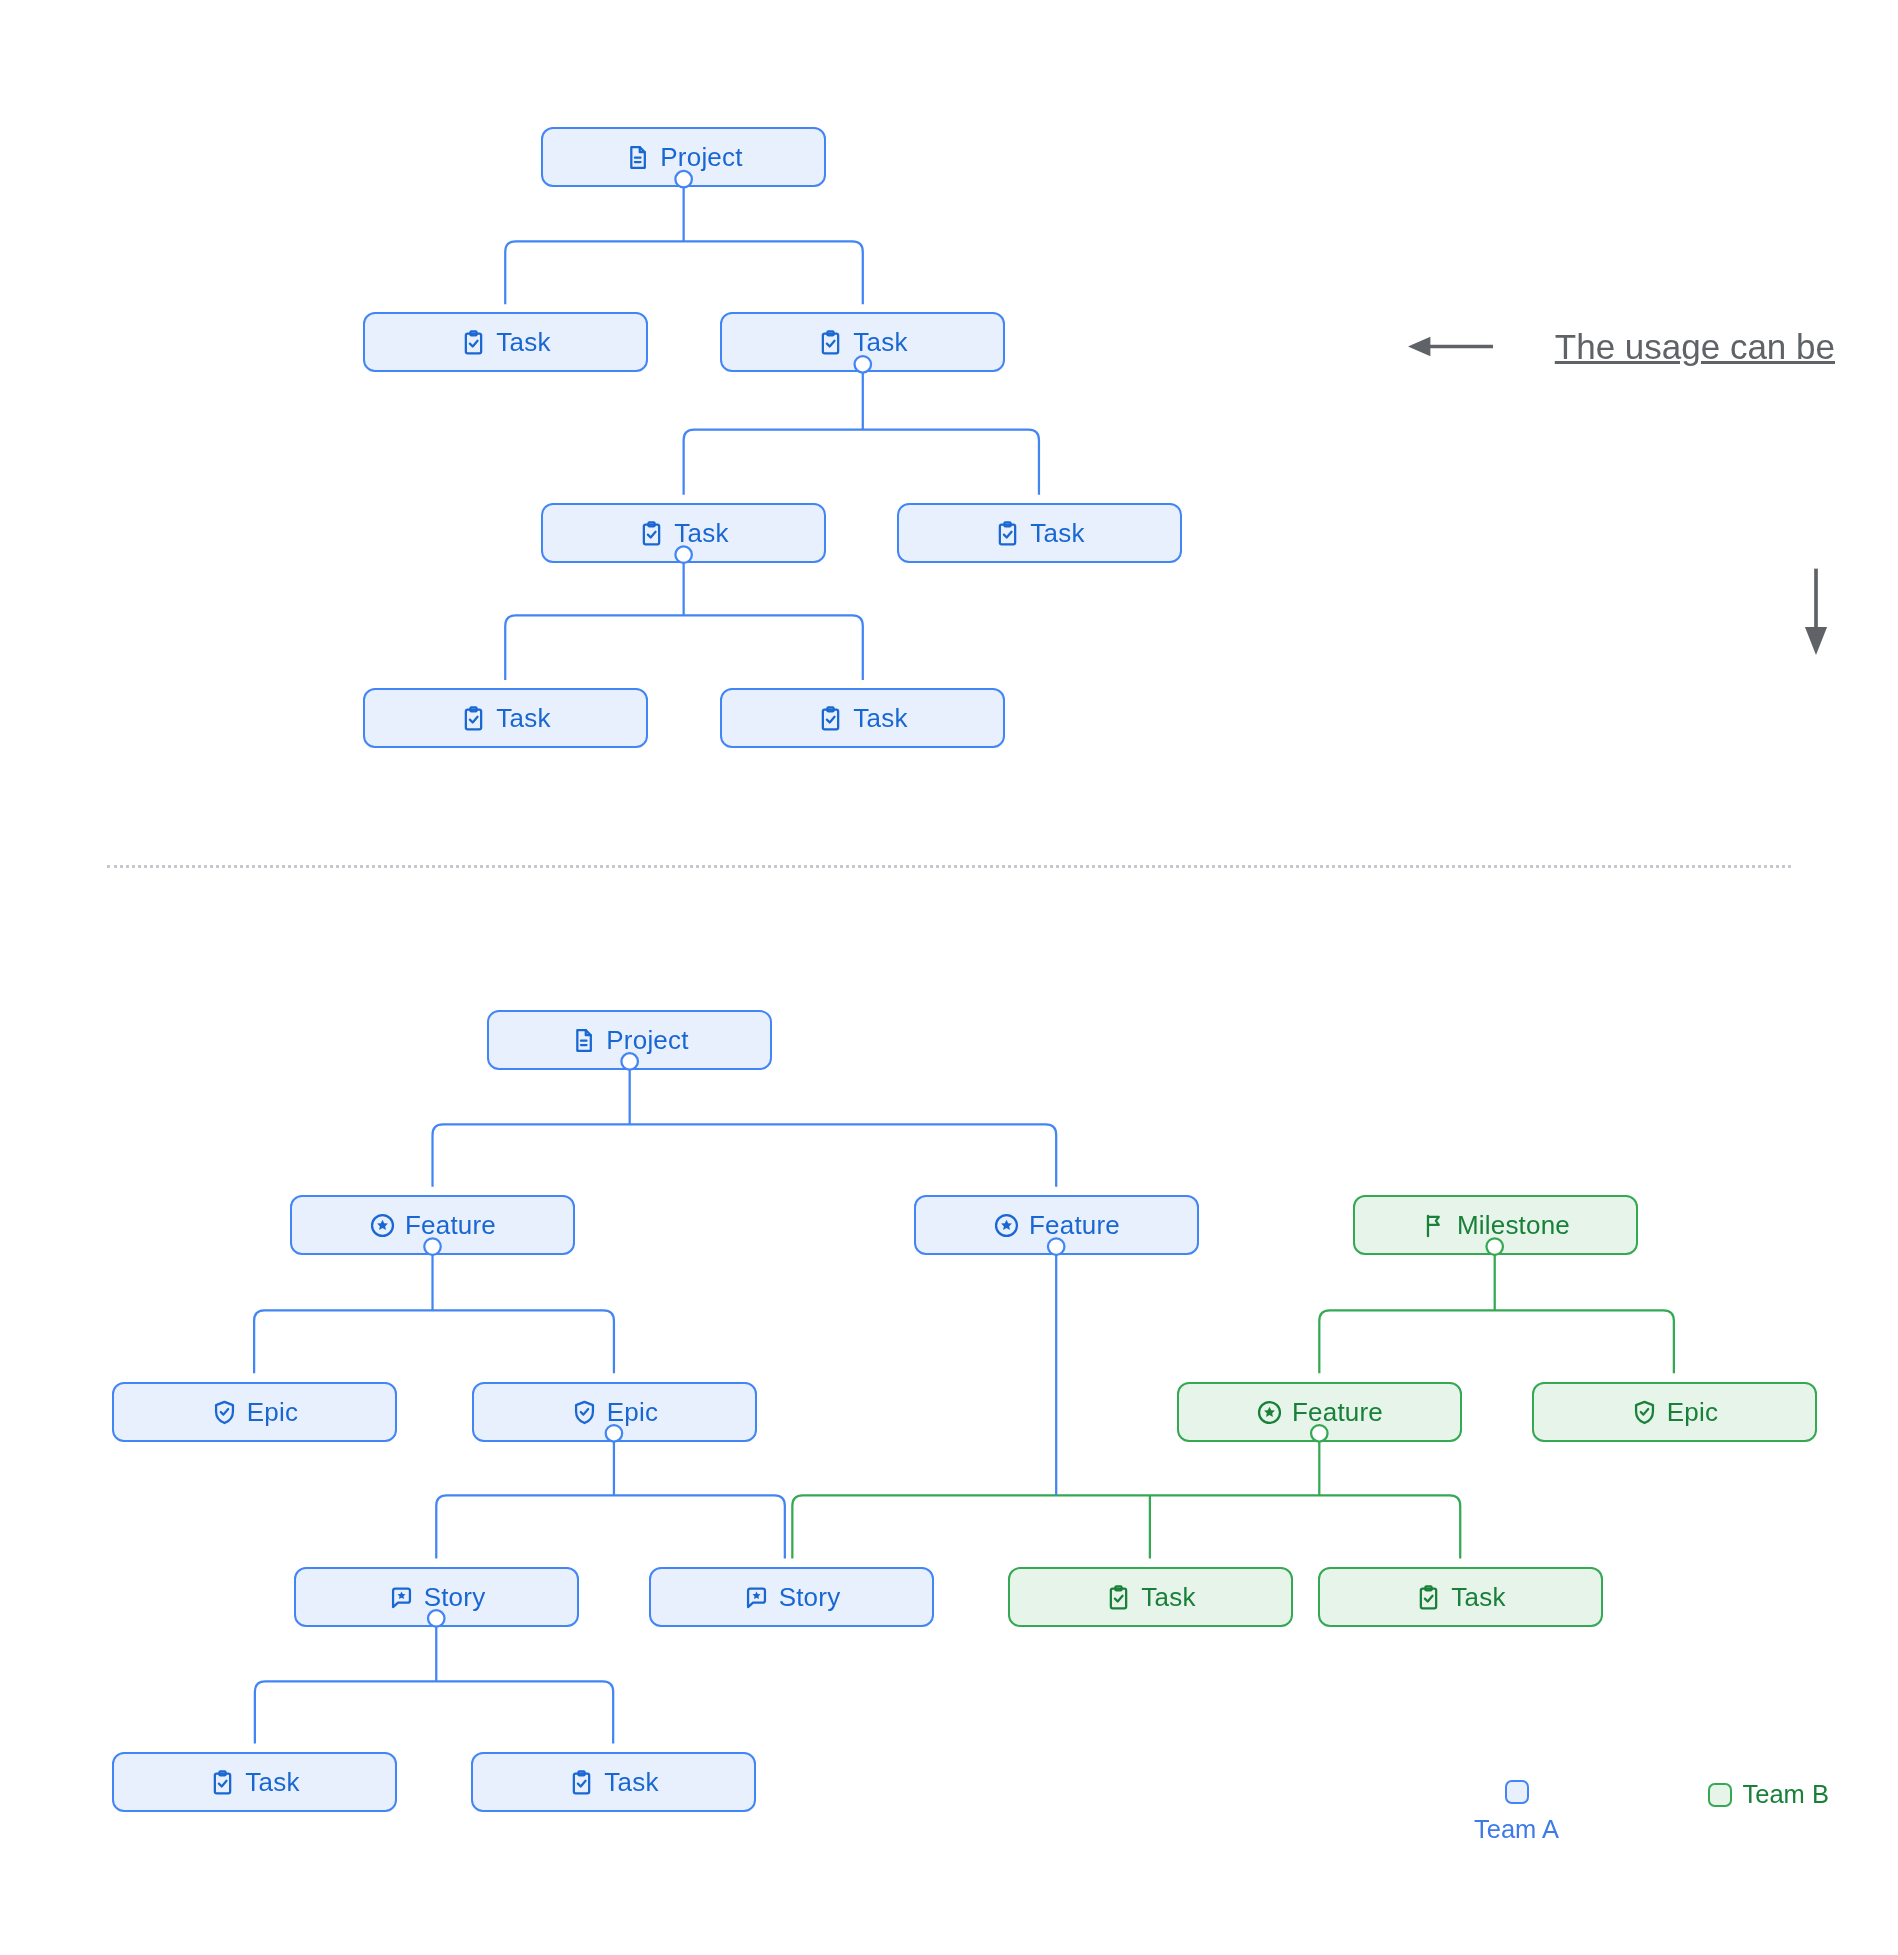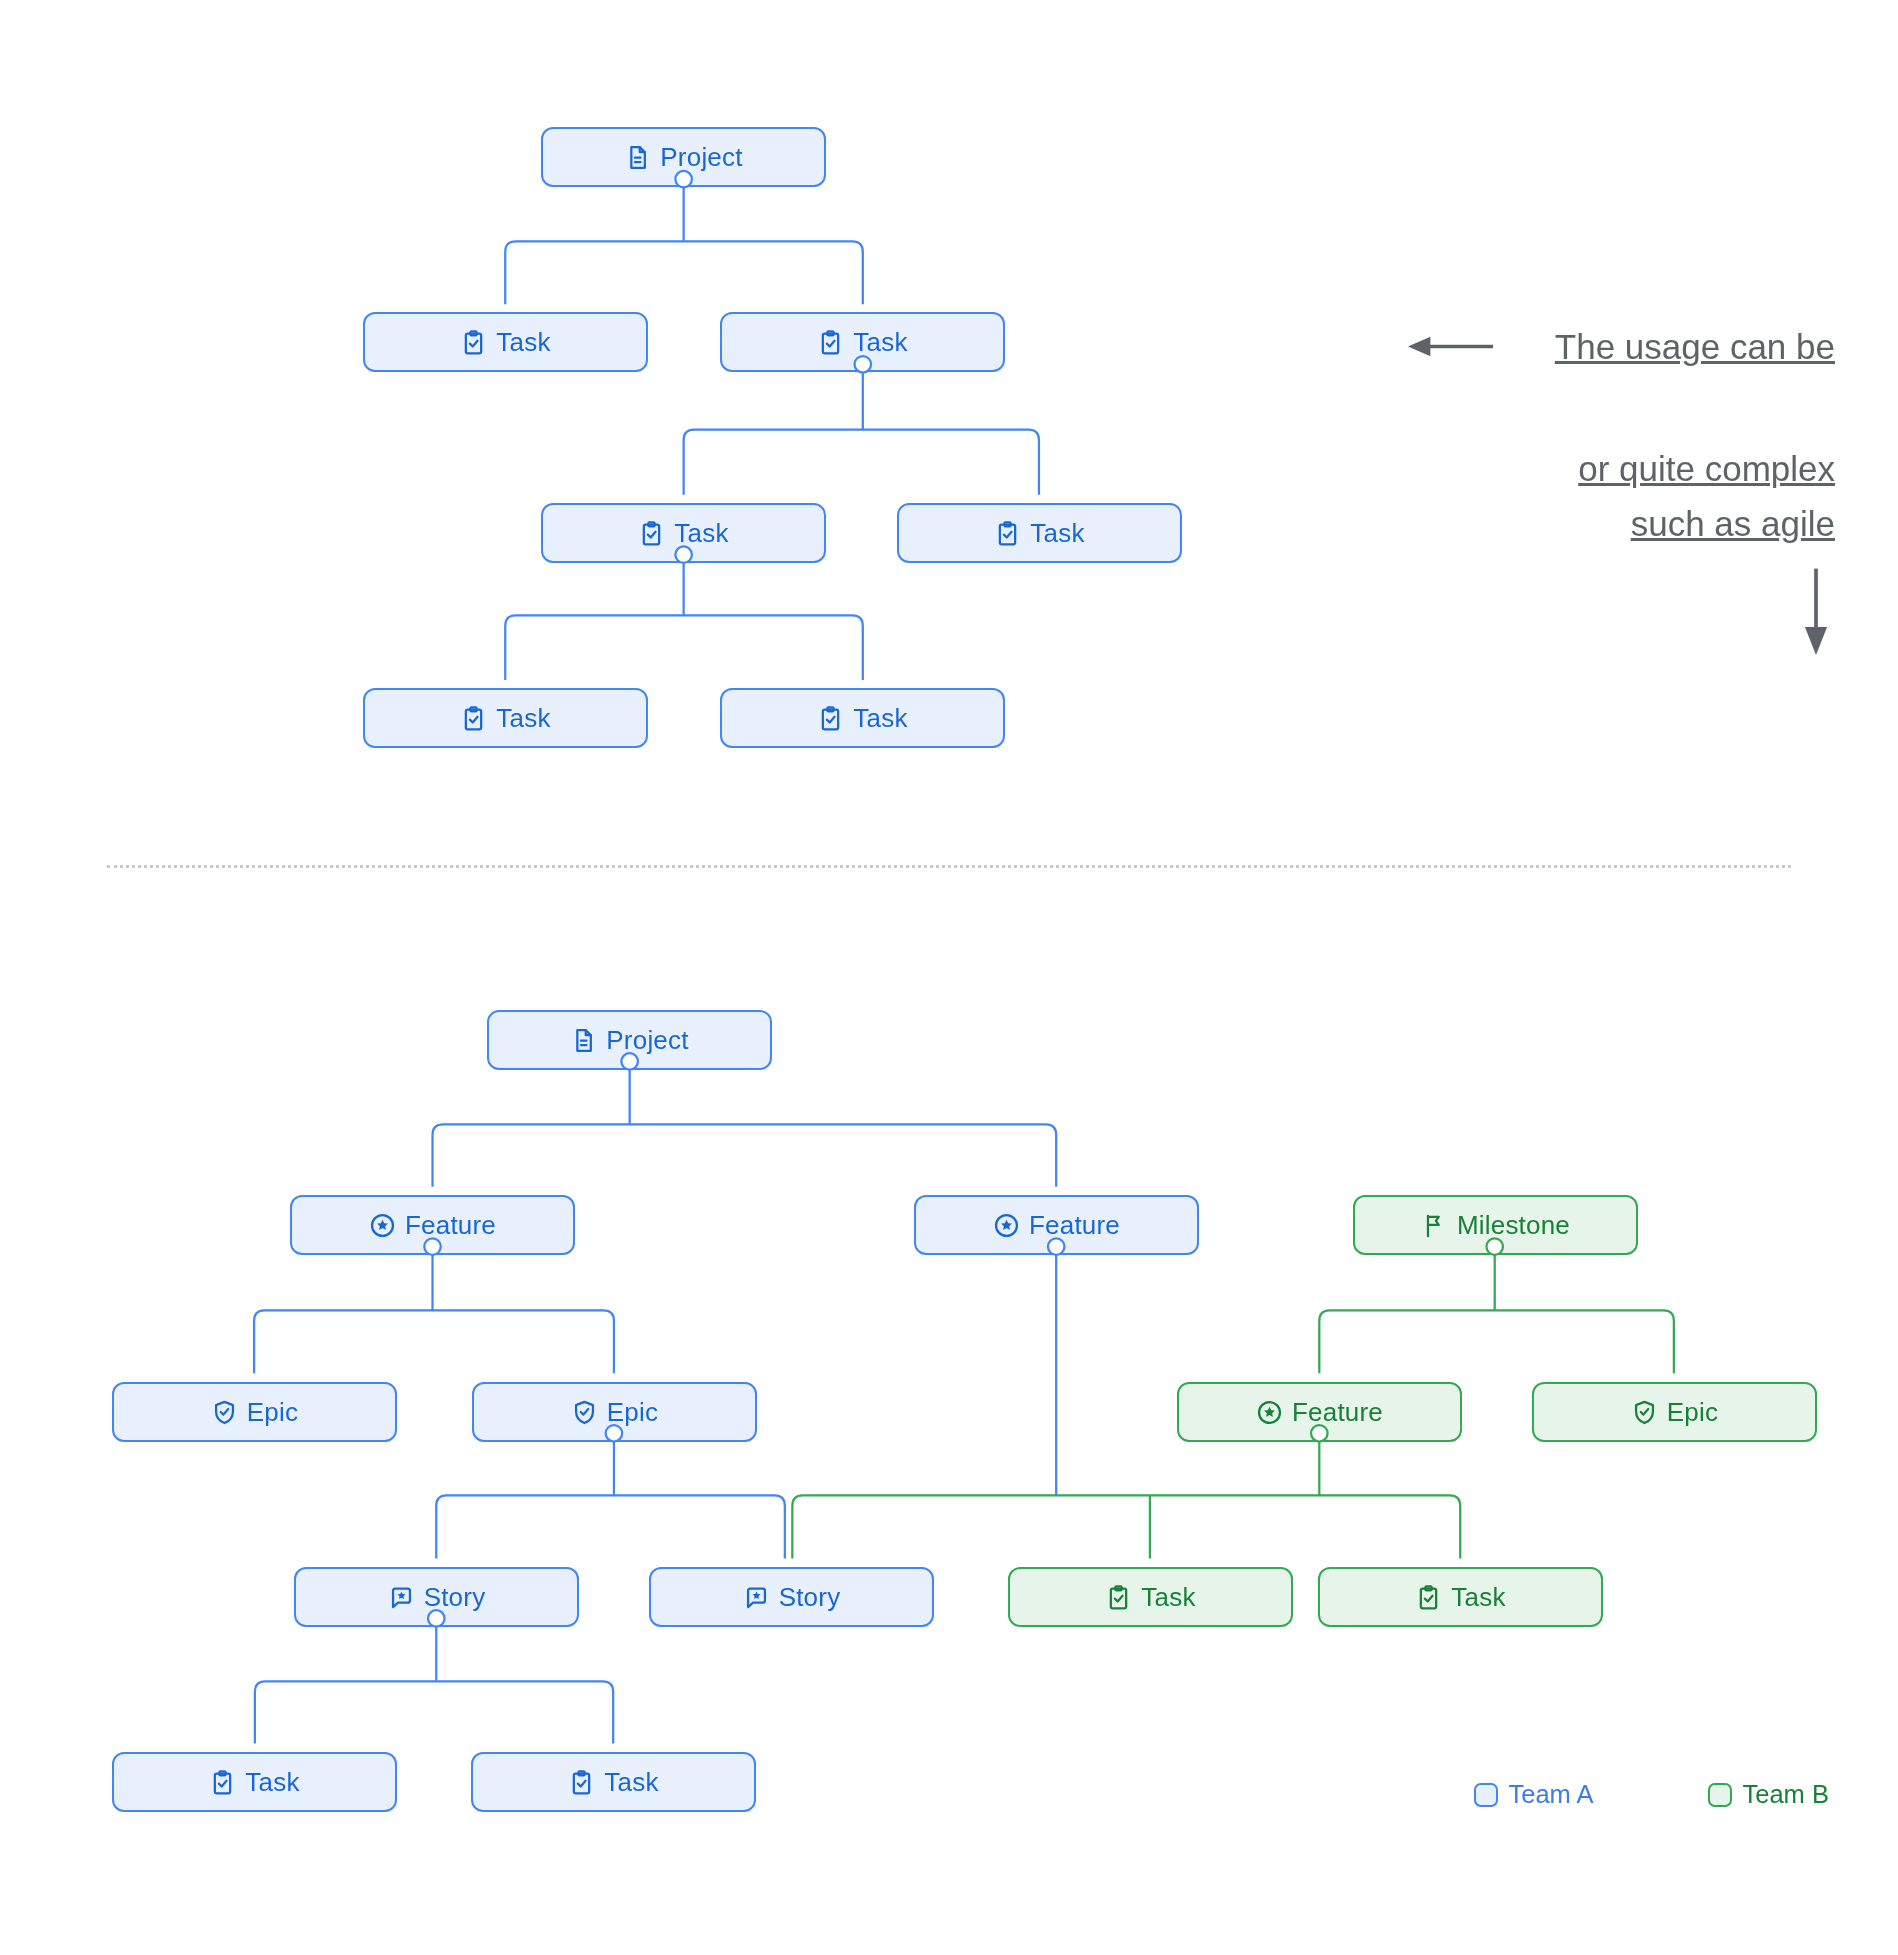--- a/index.html
+++ b/index.html
@@ -21,21 +21,21 @@
   .node .icon svg{width:27px;height:27px;}
   .divider{position:absolute;left:107px;top:865px;width:1684px;height:0;
     border-top:3px dotted var(--dot);}
   .annotation{position:absolute;right:63px;text-align:right;color:var(--gray);
     font-size:35px;line-height:55px;font-weight:400;text-decoration:underline;}
   #annotation-p1{top:319px;}
   #annotation-p2{top:441px;}
   .arrow{position:absolute;z-index:4;}
   .legend{position:absolute;top:1780px;display:flex;align-items:center;gap:10.5px;
     font-size:25.5px;font-weight:500;}
-  #legend-team-a{left:1474px;color:#3E7BE8;}
+  #legend-team-a{left:1474px;color:#3E7BE8;flex-direction:column;}
   #legend-team-b{left:1708px;color:var(--b-text);}
   .swatch{width:24px;height:24px;border-radius:6.7px;border:2.2px solid;box-sizing:border-box;}
   #legend-team-a .swatch{background:var(--a-fill);border-color:var(--a-border);}
   #legend-team-b .swatch{background:var(--b-fill);border-color:var(--b-border);}
 </style>
 </head>
 <body>
 
 <div class="canvas">
 
@@ -265,24 +265,20 @@
       <circle cx="1760" cy="1912" r="11" fill="#ffffff" stroke="#34A853" stroke-width="3"></circle>
       <path d="M340 2326 V2257 Q340 2243 354 2243 H804 Q818 2243 818 2257 V2326 M582 2159 V2243" fill="none" stroke="#4285F4" stroke-width="3"></path>
       <circle cx="582" cy="2159" r="11" fill="#ffffff" stroke="#4285F4" stroke-width="3"></circle>
     </svg>
 
   <div class="divider"></div>
 
   <div class="annotation" id="annotation-p1">
     <div>The usage can be</div>
   </div>
-  <div class="annotation" id="annotation-p2">
-    <div>or quite complex</div>
-    <div>such as agile</div>
-  </div>
 
   <svg class="arrow" style="left:1405px;top:330px;" width="91" height="33" viewBox="0 0 122 44">
     <line x1="118" y1="22" x2="28" y2="22" stroke="#5F6368" stroke-width="5"></line>
     <polygon points="34,9 34,35 4,22" fill="#5F6368"></polygon>
   </svg>
   <svg class="arrow" style="left:1799px;top:566px;" width="34" height="91" viewBox="0 0 46 122">
     <line x1="23" y1="3" x2="23" y2="86" stroke="#5F6368" stroke-width="5"></line>
     <polygon points="8,82 38,82 23,120" fill="#5F6368"></polygon>
   </svg>
 

